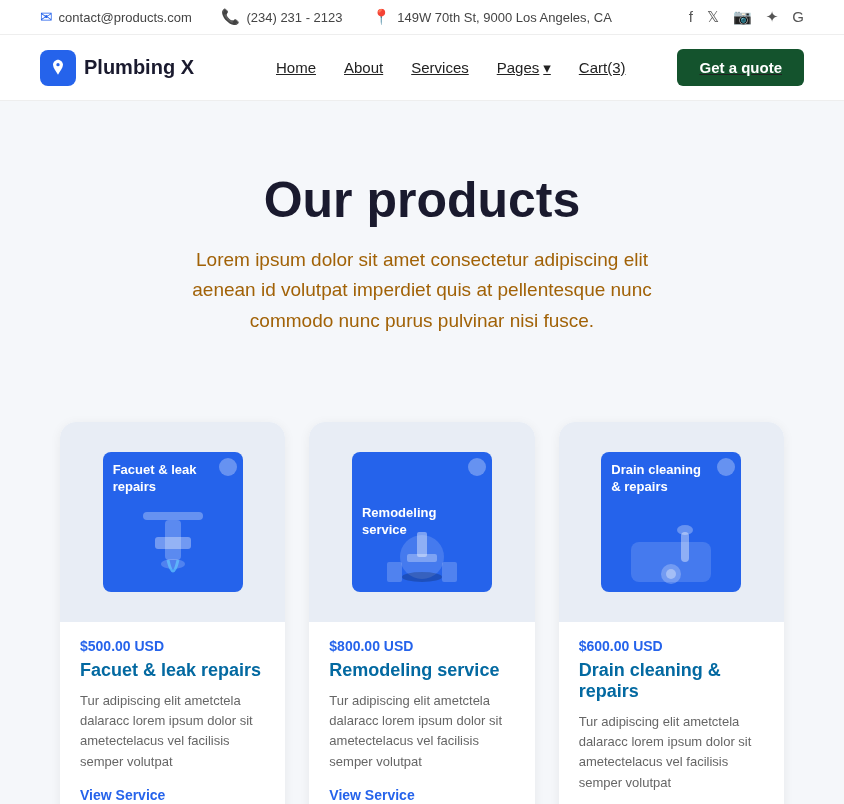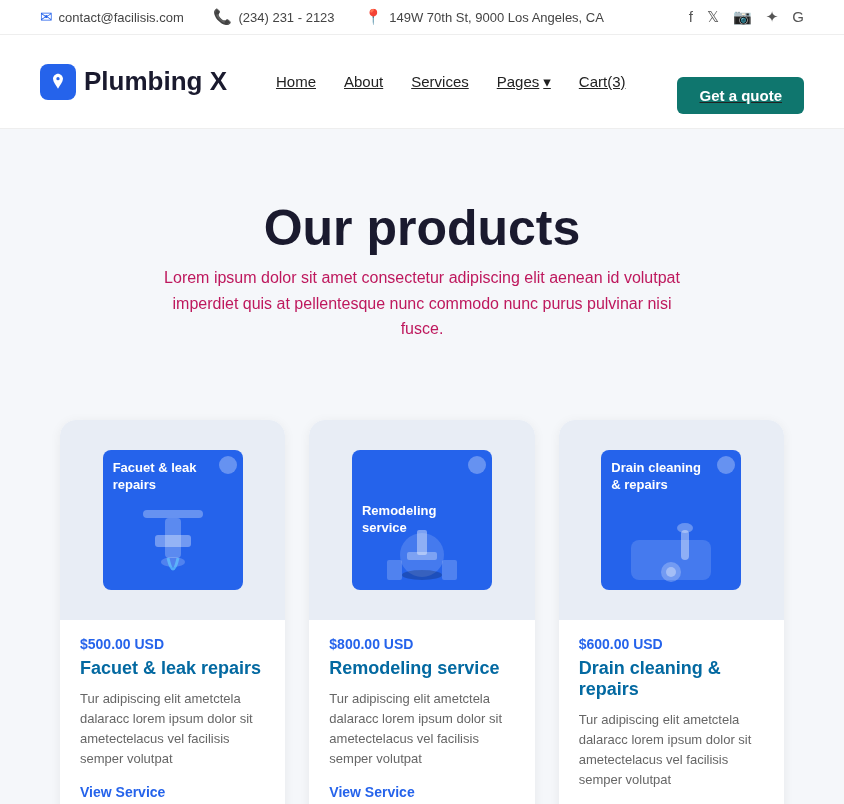--- a/index.html
+++ b/index.html
@@ -22,48 +22,47 @@
     .topbar-socials span { cursor: pointer; }
 
     
     .navbar {
       background: #fff;
       display: flex;
       align-items: center;
       padding: 14px 40px;
       border-bottom: 1px solid #eee;
     }
-    .logo { display: flex; align-items: center; gap: 8px; font-weight: 700; font-size: 26px; color: #1a1a2e; }
+    .logo { display: flex; align-items: center; gap: 8px; font-weight: 700; font-size: 20px; color: #1a1a2e; }
     .logo-icon { width: 36px; height: 36px; background: #2563eb; border-radius: 8px; display: flex; align-items: center; justify-content: center; }
     .logo-icon svg { width: 20px; height: 20px; fill: #fff; }
     .nav-links { display: flex; align-items: center; gap: 28px; margin-left: auto; font-size: 15px; text-decoration: underline; }
     .nav-links a { text-decoration: none; color: #222; }
     .nav-pages { display: flex; align-items: center; gap: 4px; cursor: pointer; }
     .nav-cart { cursor: pointer; }
     .btn-quote {
       margin-left: 24px;
-      background: #0f766e;
+      background: #14532d;
       color: #fff;
       border: none;
       border-radius: 6px;
       padding: 10px 22px;
       font-size: 15px;
       font-weight: 600;
       cursor: pointer;
-      margin-top: 28px;
     }
 
     
     .hero {
       text-align: center;
       padding: 70px 40px 40px;
       background: #f5f7fa;
     }
     .hero h1 { font-size: 50px; font-weight: 800; color: #1a1a2e; margin-bottom: 1px; }
-    .hero p { font-size: 16px; color: #be185d; max-width: 520px; margin: 8px auto; line-height: 1.6; }
+    .hero p { font-size: 19px; color: #a16207; max-width: 520px; margin: 16px auto; line-height: 1.6; }
 
     
     .products-section {
       padding: 30px 60px 60px;
       background: #f5f7fa;
     }
     .products-grid {
       display: grid;
       grid-template-columns: repeat(3, 1fr);
       gap: 24px;
@@ -108,21 +107,21 @@
     .product-name { font-size: 18px; font-weight: 700; color: #0369a1; margin-bottom: 10px; }
     .product-desc { font-size: 13px; color: #666; line-height: 1.55; margin-bottom: 14px; }
     .view-service { color: #2563eb; font-size: 14px; font-weight: 600; text-decoration: none; cursor: pointer; }
   </style>
 </head>
 <body>
 
 <div class="topbar">
   <div class="topbar-item">
     <span class="topbar-icon">✉</span>
-    <span>contact@facilisis.com</span>
+    <span>contact@products.com</span>
   </div>
   <div class="topbar-item">
     <span class="topbar-icon">📞</span>
     <span>(234) 231 - 2123</span>
   </div>
   <div class="topbar-item">
     <span class="topbar-icon">📍</span>
     <span>149W 70th St, 9000 Los Angeles, CA</span>
   </div>
   <div class="topbar-socials">

